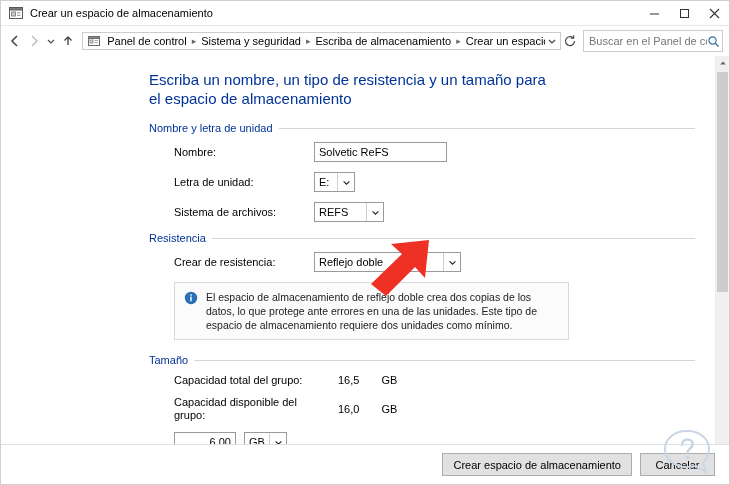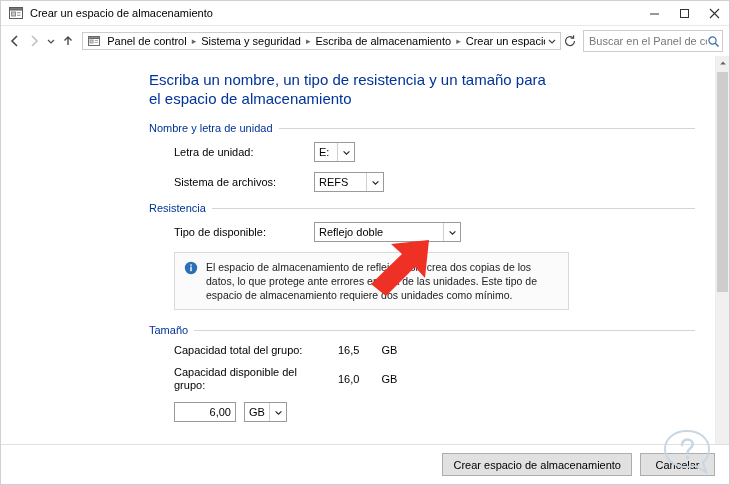--- a/index.html
+++ b/index.html
@@ -354,20 +354,26 @@
 
     <div class="page">
       <div class="page-title">Escriba un nombre, un tipo de resistencia y un tamaño para el espacio de almacenamiento</div>
 
       <div class="group">
         <div class="group-head">
           <span class="gh-label">Nombre y letra de unidad</span>
           <span class="gh-line"></span>
         </div>
 
+        <div class="row">
+          <div class="row-label">Nombre:</div>
+          <div class="txt-input" style="width:133px;">
+            <span>Solvetic ReFS</span>
+          </div>
+        </div>
 
         <div class="row">
           <div class="row-label">Letra de unidad:</div>
           <div class="combo" style="width:41px;">
             <span class="cb-val">E:</span>
             <span class="cb-arrow">
               <svg width="9" height="9" viewBox="0 0 9 9">
                   <path d="M1.6 3.3 L4.5 6.2 L7.4 3.3" fill="none" stroke="currentColor" stroke-width="1.1"></path>
                 </svg>
             </span>
@@ -387,21 +393,21 @@
         </div>
       </div>
 
       <div class="group">
         <div class="group-head">
           <span class="gh-label">Resistencia</span>
           <span class="gh-line"></span>
         </div>
 
         <div class="row">
-          <div class="row-label">Tipo de disponible:</div>
+          <div class="row-label">Crear de resistencia:</div>
           <div class="combo" style="width:147px;">
             <span class="cb-val">Reflejo doble</span>
             <span class="cb-arrow">
               <svg width="9" height="9" viewBox="0 0 9 9">
                   <path d="M1.6 3.3 L4.5 6.2 L7.4 3.3" fill="none" stroke="currentColor" stroke-width="1.1"></path>
                 </svg>
             </span>
           </div>
         </div>
 

